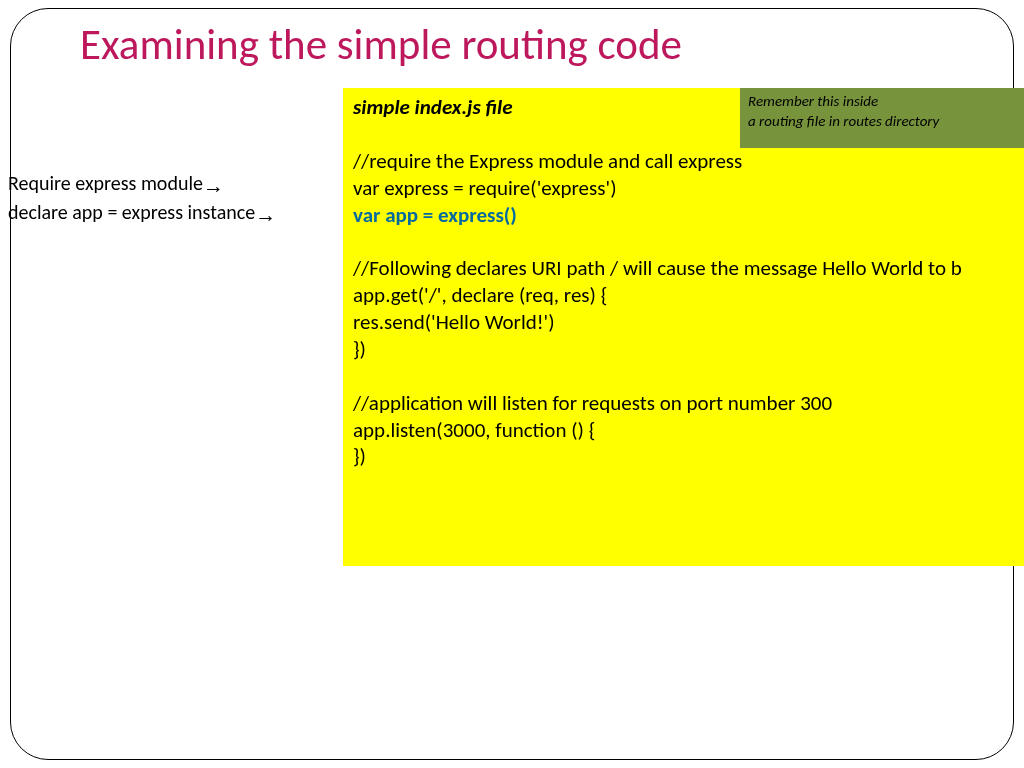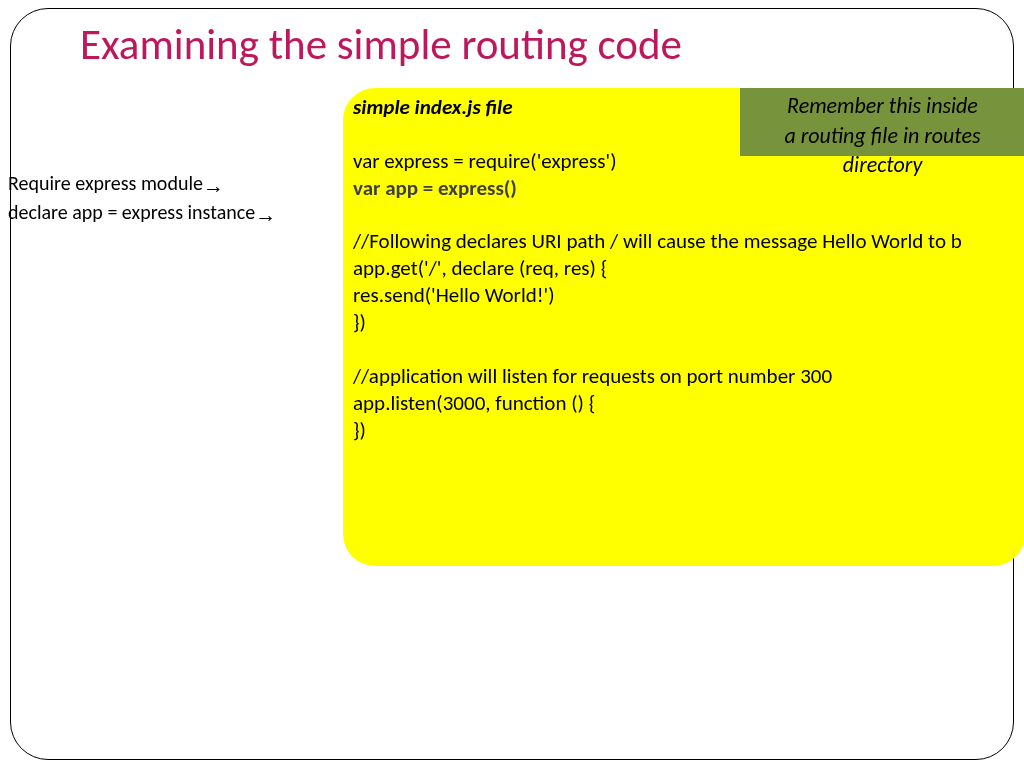--- a/index.html
+++ b/index.html
@@ -52,44 +52,42 @@
     left: 343px;
     top: 88px;
     width: 682px;
     height: 478px;
     background: #ffff00;
     padding: 6px 10px 10px 10px;
     font-family: Calibri, 'Segoe UI', sans-serif;
     font-size: 21px;
     color: #000;
     line-height: 1.28;
-    border-radius: 32px;
   }
   .yellow-box .file-title {
     font-weight: bold;
     font-style: italic;
   }
   .yellow-box .red-bold {
-    color: #404040;
+    color: #0369a1;
     font-weight: bold;
   }
   .green-box {
     position: absolute;
     left: 740px;
     top: 88px;
     width: 285px;
-    height: 68px;
+    height: 60px;
     background: #77933c;
     color: #000;
     font-family: Calibri, 'Segoe UI', sans-serif;
     font-style: italic;
-    font-size: 22px;
+    font-size: 15px;
     line-height: 1.35;
     padding: 3px 8px 3px 8px;
-    text-align: center;
   }
   .blank-line { height: 1.28em; }
 </style>
 </head>
 <body>
 
 <div class="slide-frame"></div>
 
 <div class="title">Examining the simple routing code</div>
 
@@ -100,20 +98,21 @@
     </div>
     <div>
       <span>declare app = express instance</span><span class="arrow">→</span>
     </div>
   </div>
 </div>
 
 <div class="yellow-box">
   <div class="file-title">simple index.js file</div>
   <div class="blank-line"></div>
+  <div>//require the Express module and call express</div>
   <div>var express = require('express')</div>
   <div class="red-bold">var app = express()</div>
   <div class="blank-line"></div>
   <div>//Following declares URI path / will cause the message Hello World to b</div>
   <div>app.get('/', declare (req, res) {</div>
   <div>res.send('Hello World!')</div>
   <div>})</div>
   <div class="blank-line"></div>
   <div>//application will listen for requests on port number 300</div>
   <div>app.listen(3000, function () {</div>

